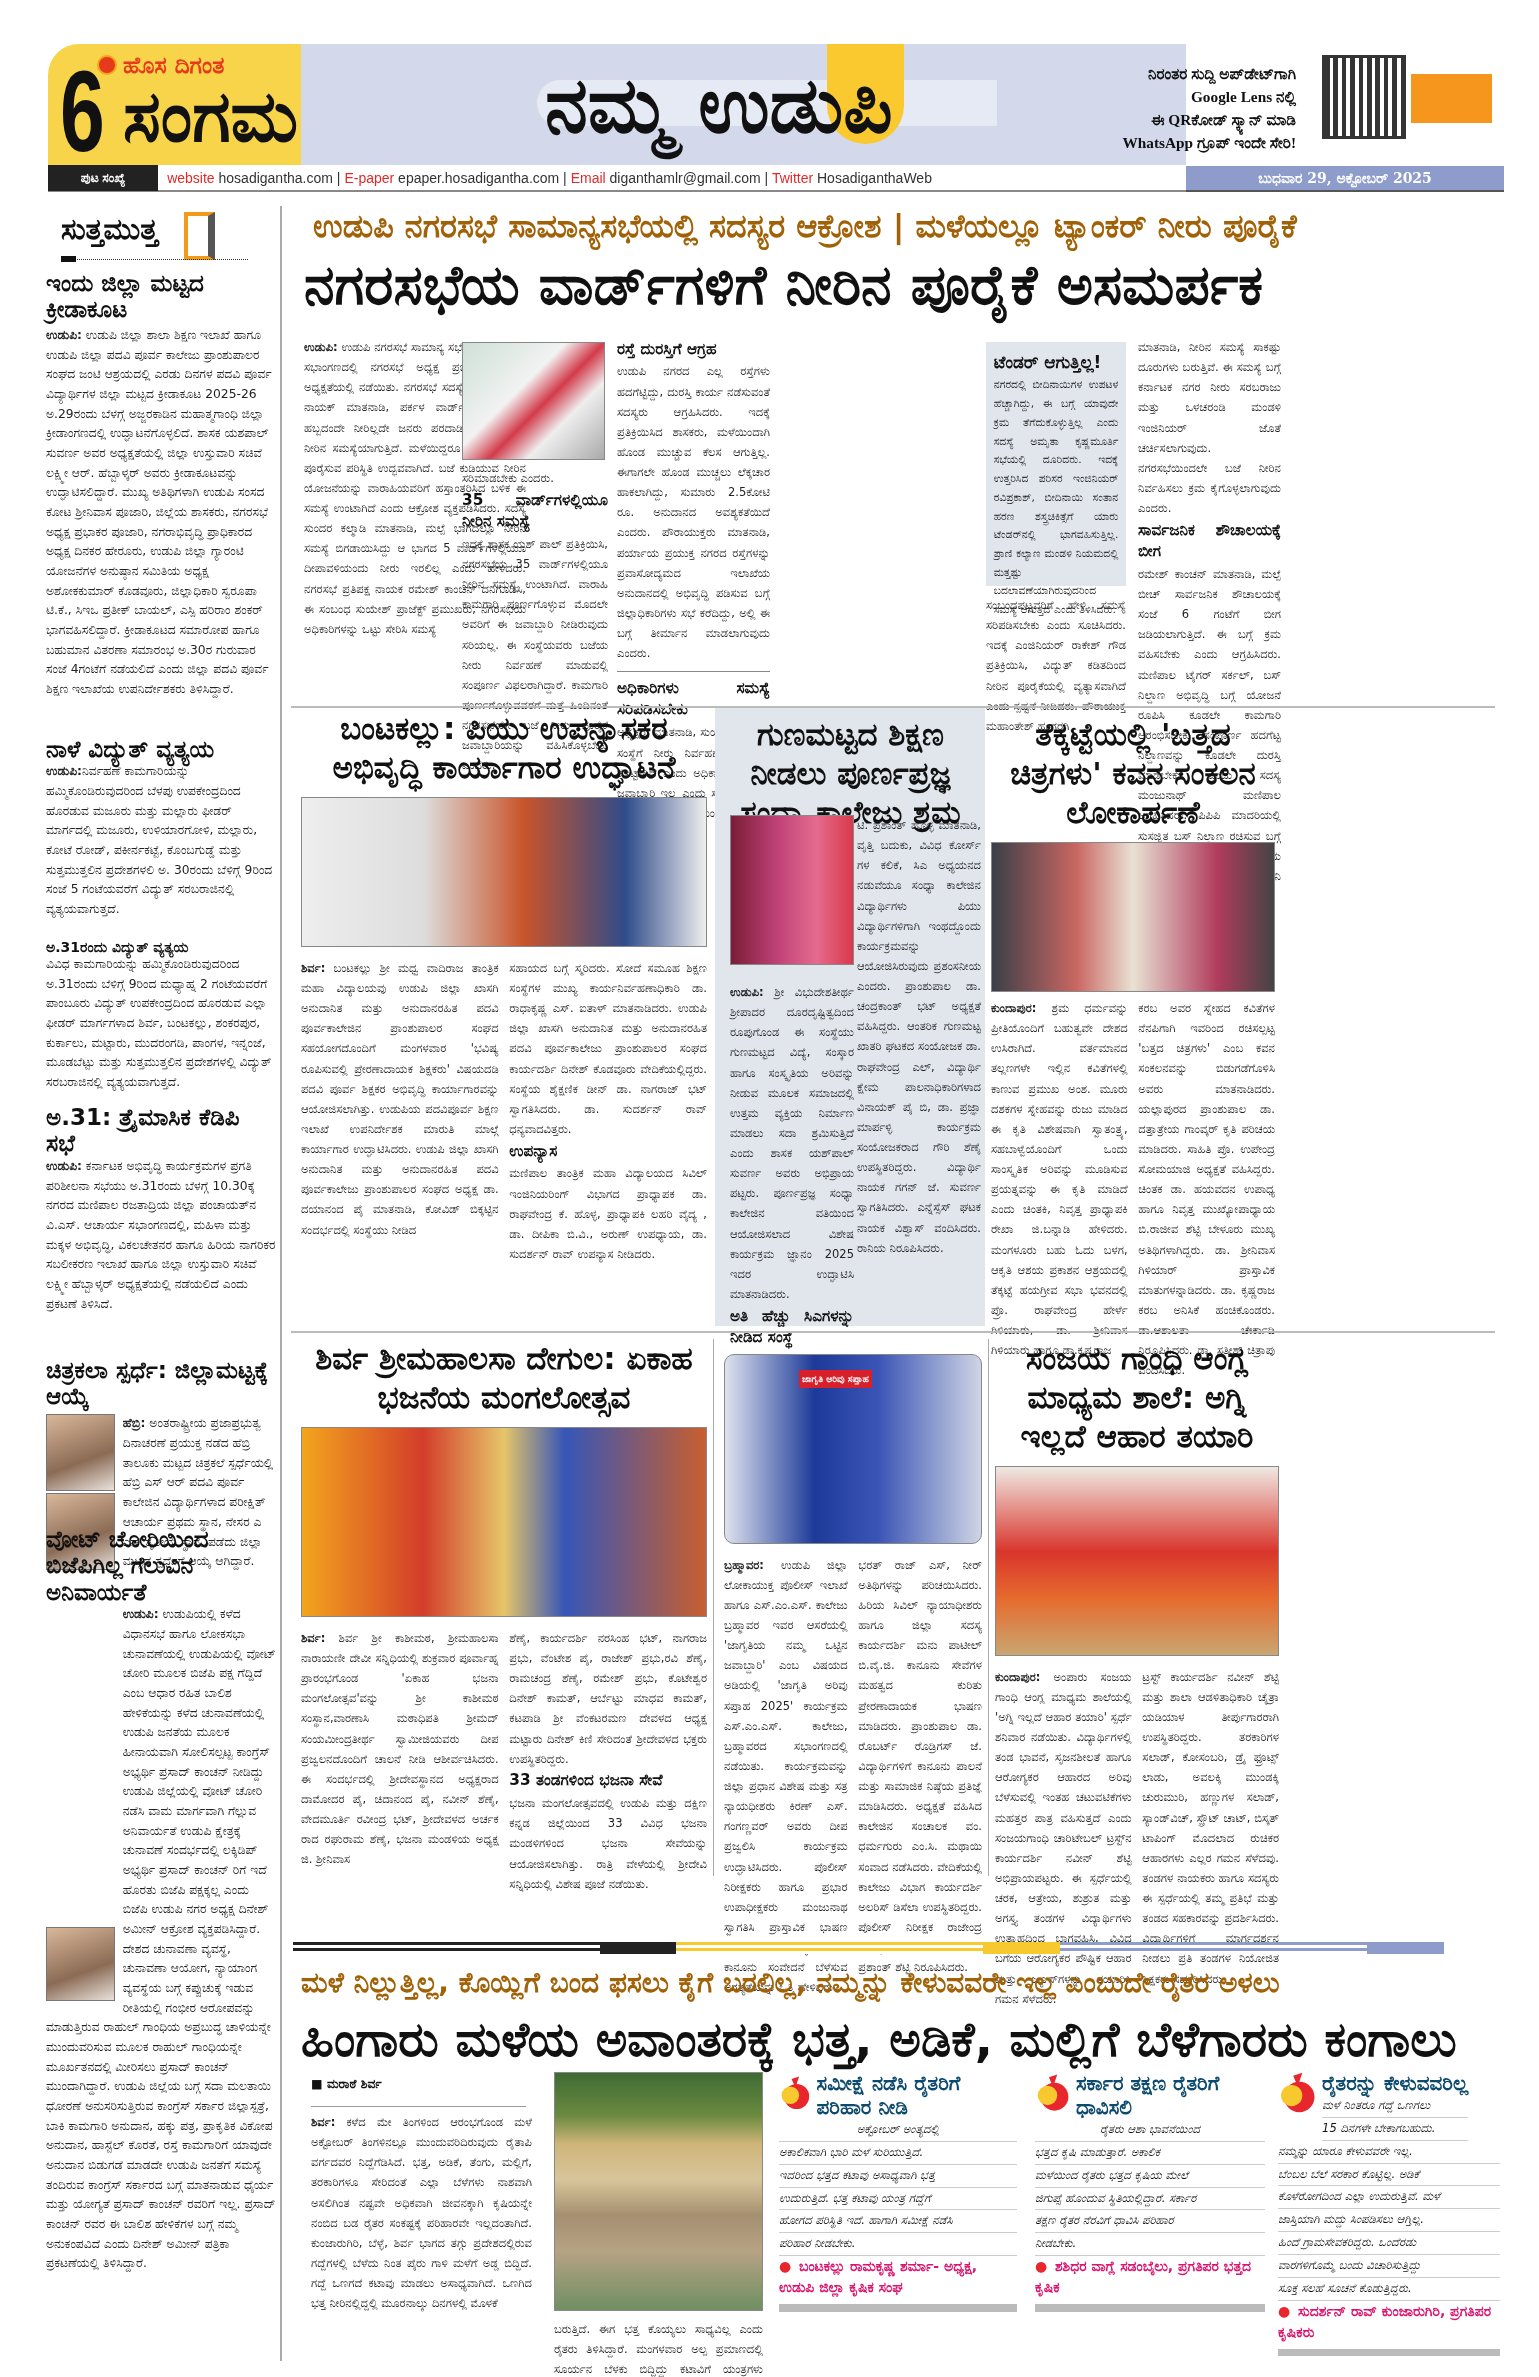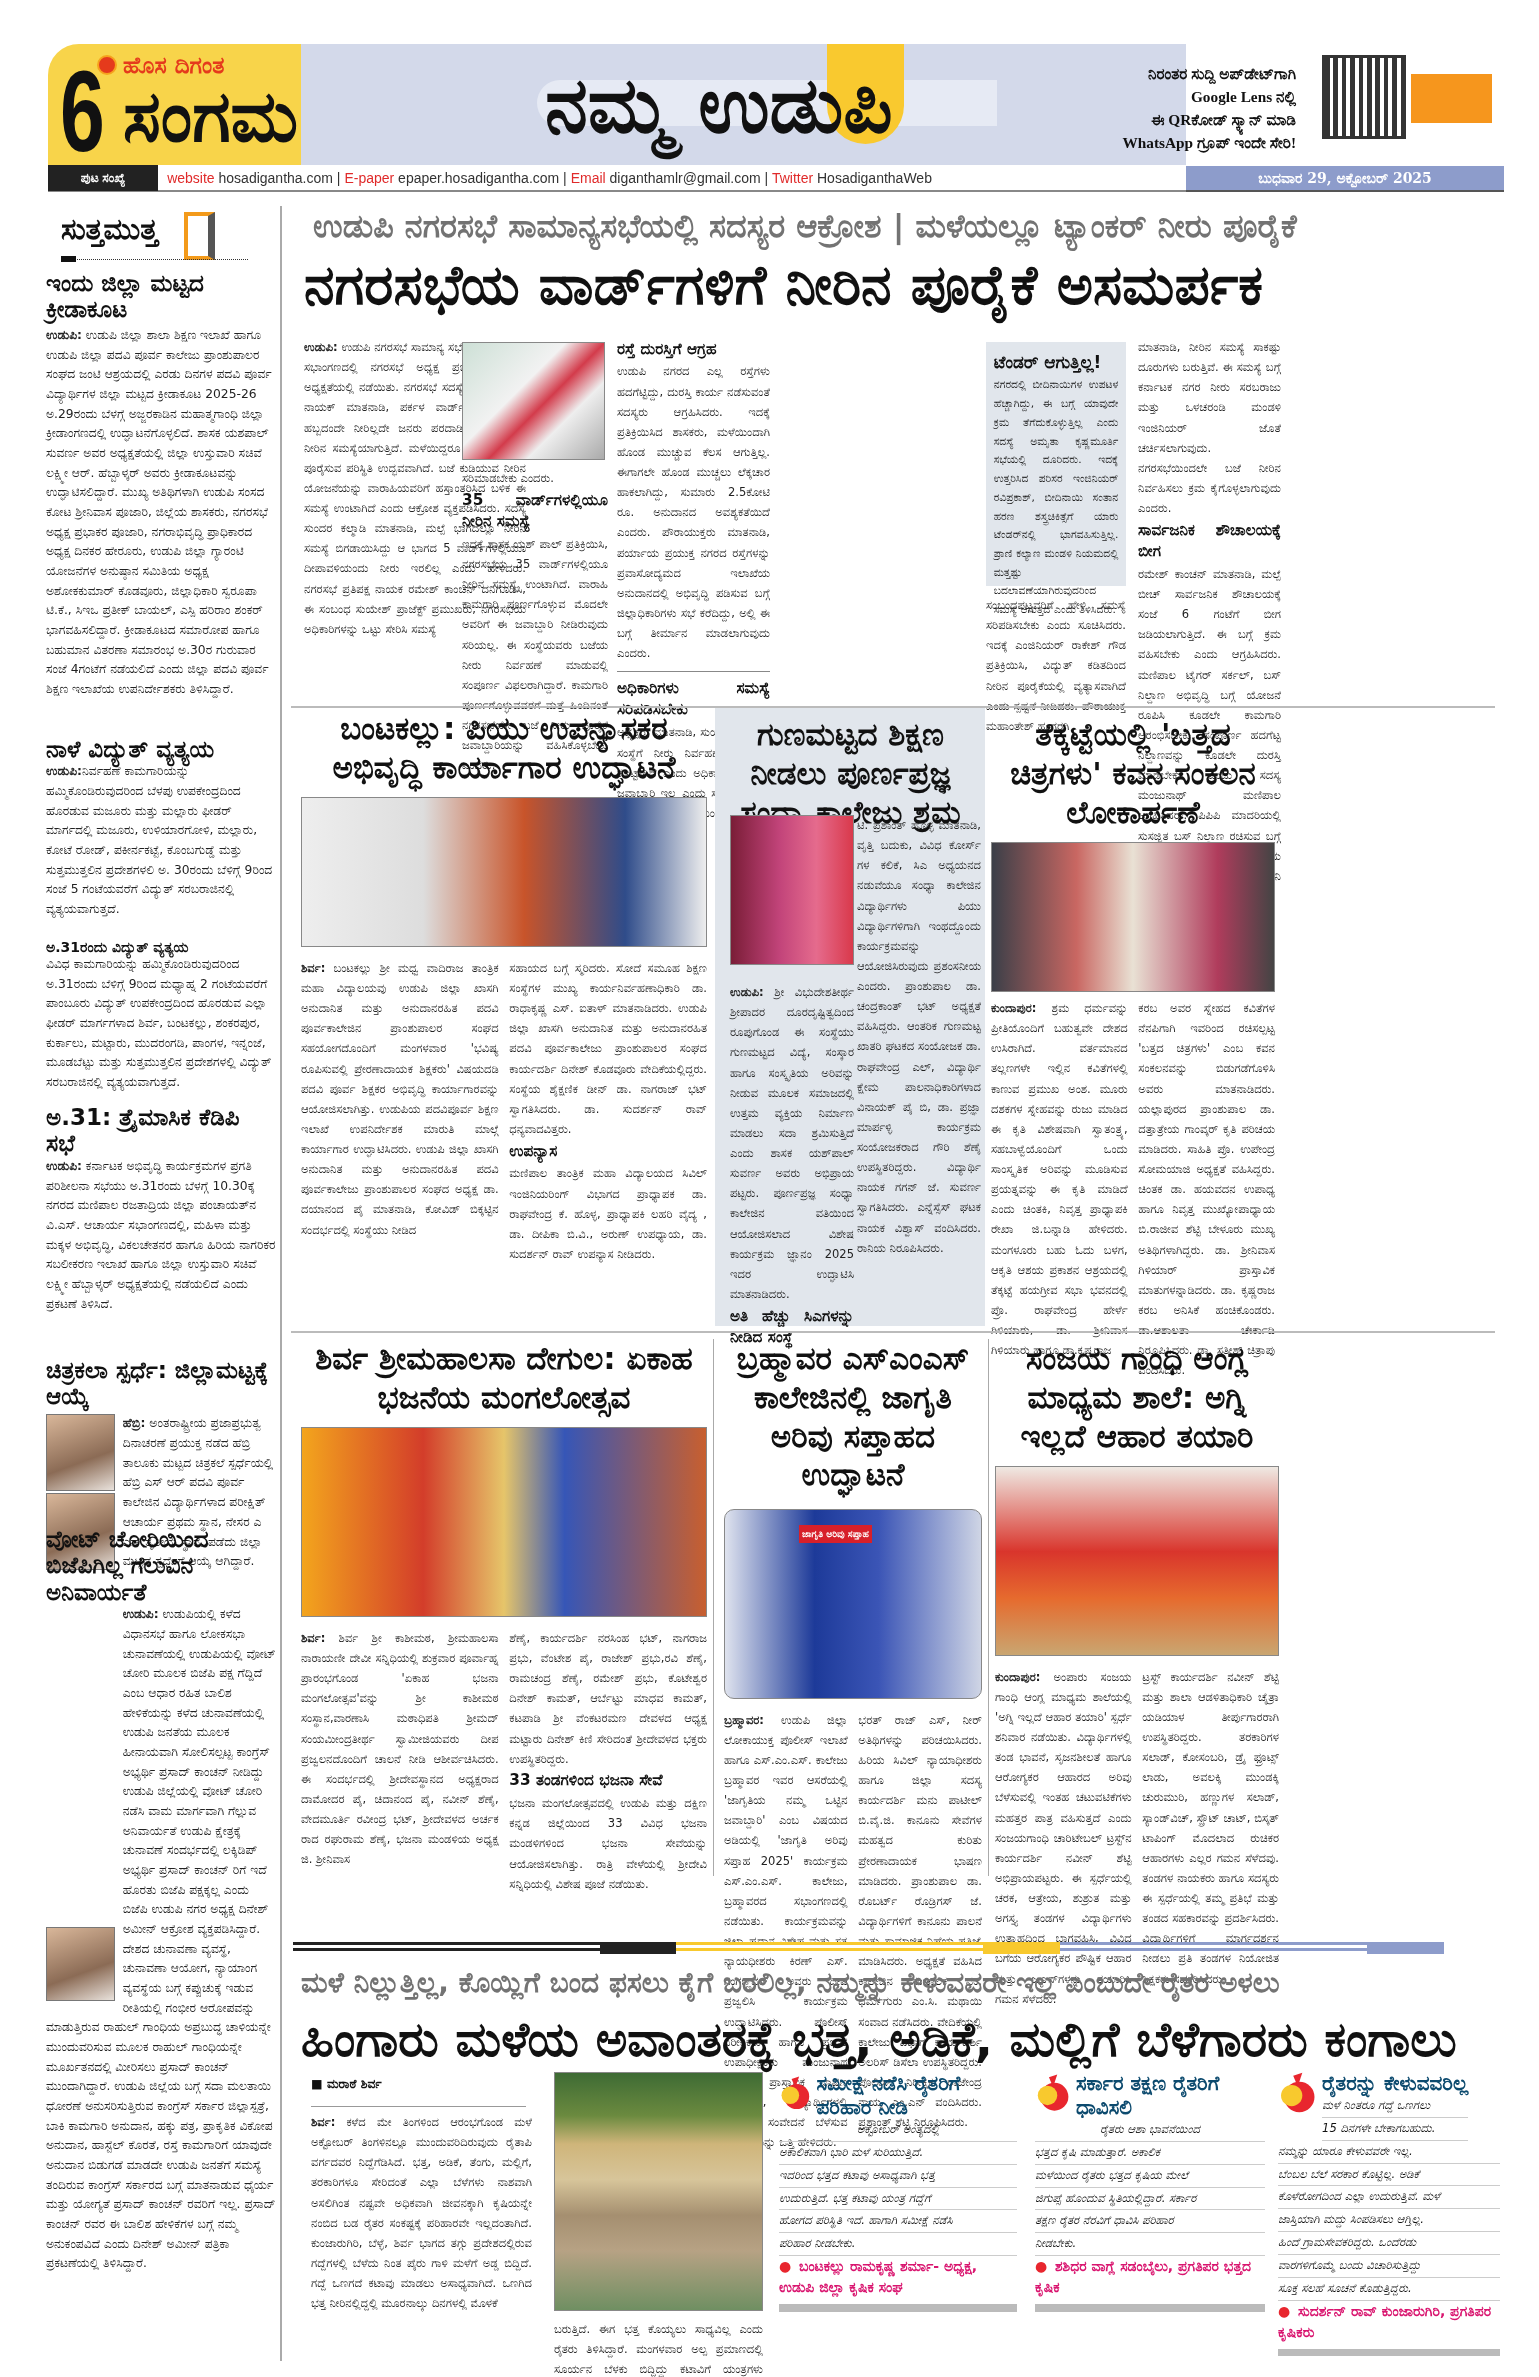--- a/index.html
+++ b/index.html
@@ -28,21 +28,21 @@
   #sidebar{left:44px;top:206px;width:238px;height:2155px;border-right:2.3px solid #aaa;}
   .sb-logo{left:61px;top:215px;font:bold 29px/1 "DejaVu Sans",sans-serif;}
   .sb-door{left:127px;top:211px;width:44px;height:55px;border:4.6px solid #f39a1a;border-right:7.7px solid #555;}
   .sb-dots{left:61px;top:259px;width:187px;border-top:1.5px dotted #333;}
   .sb-blk{left:61px;top:256px;width:15.3px;height:6.1px;background:#111;}
   .sb-head{font:bold 23px/1.15 "DejaVu Sans",sans-serif;color:#111;}
   .sb-text{font:12.3px/1.6 "DejaVu Sans",sans-serif;color:#222;}
   .sb-text b{font-weight:bold;}
   .photo{background:linear-gradient(160deg,#d9b79a,#8b6b55 60%,#e9e2dc);border:1.5px solid #777;}
   
-  .kicker{font:bold 32px/1 "DejaVu Sans",sans-serif;color:#737373;white-space:nowrap;}
+  .kicker{font:bold 32px/1 "DejaVu Sans",sans-serif;color:#a16207;white-space:nowrap;}
   .headline{font:bold 55px/1 "DejaVu Sans",sans-serif;color:#111;white-space:nowrap;}
   .col{font:11.5px/1.75 "DejaVu Sans",sans-serif;color:#222;text-align:justify;}
   .col b{font-weight:bold;}
   .col h4{font:bold 15.3px/1.4 "DejaVu Sans",sans-serif;color:#111;margin:1.5px 0;}
   .boxgray{background:#e1e6ec;}
   .hd3{font:bold 31px/1.25 "DejaVu Sans",sans-serif;color:#111;text-align:center;}
   .img{border:0.8px solid #888;}
   .rule{background:#bbb;}
   .vrule{background:#aaa;width:0.8px;}
   .stripe-k{background:repeating-linear-gradient(180deg,#222 0 3.1px,#fff 3.1px 6.1px);}
@@ -199,21 +199,20 @@
     <div class="col" style="width:198px;"><b>ಶಿರ್ವ:</b> ಶಿರ್ವ ಶ್ರೀ ಕಾಶೀಮಠ, ಶ್ರೀಮಹಾಲಸಾ ನಾರಾಯಣೀ ದೇವೀ ಸನ್ನಿಧಿಯಲ್ಲಿ ಶುಕ್ರವಾರ ಪೂರ್ವಾಹ್ನ ಪ್ರಾರಂಭಗೊಂಡ 'ಏಕಾಹ ಭಜನಾ ಮಂಗಲೋತ್ಸವ'ವನ್ನು ಶ್ರೀ ಕಾಶೀಮಠ ಸಂಸ್ಥಾನ,ವಾರಣಾಸಿ ಮಠಾಧಿಪತಿ ಶ್ರೀಮದ್ ಸಂಯಮೀಂದ್ರತೀರ್ಥ ಸ್ವಾಮೀಜಿಯವರು ದೀಪ ಪ್ರಜ್ವಲನದೊಂದಿಗೆ ಚಾಲನೆ ನೀಡಿ ಆಶೀರ್ವಚಿಸಿದರು. ಈ ಸಂದರ್ಭದಲ್ಲಿ ಶ್ರೀದೇವಸ್ಥಾನದ ಅಧ್ಯಕ್ಷರಾದ ದಾಮೋದರ ಪೈ, ಚಿದಾನಂದ ಪೈ, ನವೀನ್ ಶೆಣೈ, ವೇದಮೂರ್ತಿ ರವೀಂದ್ರ ಭಟ್, ಶ್ರೀದೇವಳದ ಅರ್ಚಕ ರಾದ ರಘುರಾಮ ಶೆಣೈ, ಭಜನಾ ಮಂಡಳಿಯ ಅಧ್ಯಕ್ಷ ಜಿ. ಶ್ರೀನಿವಾಸ</div>
     <div class="col" style="width:198px;">
       <div>ಶೆಣೈ, ಕಾರ್ಯದರ್ಶಿ ನರಸಿಂಹ ಭಟ್, ನಾಗರಾಜ ಪ್ರಭು, ವೆಂಟೇಶ ಪೈ, ರಾಜೇಶ್ ಪ್ರಭು,ರವಿ ಶೆಣೈ, ರಾಮಚಂದ್ರ ಶೆಣೈ, ರಮೇಶ್ ಪ್ರಭು, ಕೊಟೇಶ್ವರ ದಿನೇಶ್ ಕಾಮತ್, ಆರ್ಬೆಟ್ಟು ಮಾಧವ ಕಾಮತ್, ಕಟಪಾಡಿ ಶ್ರೀ ವೆಂಕಟರಮಣ ದೇವಳದ ಆಧ್ಯಕ್ಷ ಮಟ್ಟಾರು ದಿನೇಶ್ ಕಿಣಿ ಸೇರಿದಂತೆ ಶ್ರೀದೇವಳದ ಭಕ್ತರು ಉಪಸ್ಥಿತರಿದ್ದರು.</div>
       <h4>33 ತಂಡಗಳಿಂದ ಭಜನಾ ಸೇವೆ</h4>
       <div>ಭಜನಾ ಮಂಗಲೋತ್ಸವದಲ್ಲಿ ಉಡುಪಿ ಮತ್ತು ದಕ್ಷಿಣ ಕನ್ನಡ ಜಿಲ್ಲೆಯಿಂದ 33 ವಿವಿಧ ಭಜನಾ ಮಂಡಳಿಗಳಿಂದ ಭಜನಾ ಸೇವೆಯನ್ನು ಆಯೋಜಿಸಲಾಗಿತ್ತು. ರಾತ್ರಿ ವೇಳೆಯಲ್ಲಿ ಶ್ರೀದೇವಿ ಸನ್ನಿಧಿಯಲ್ಲಿ ವಿಶೇಷ ಪೂಜೆ ನಡೆಯಿತು.</div>
     </div>
   </div>
 </div>
 <div class="abs vrule" style="left:713px;top:1339px;height:537px;"></div>
 <div class="abs" style="left:724px;top:1339px;width:258px;">
-  <div class="hd3">ಬ್ರಹ್ಮಾವರ ಎಸ್‌ಎಂಎಸ್ ಕಾಲೇಜಿನಲ್ಲಿ ಜಾಗೃತಿ ಅರಿವು ಸಪ್ತಾಹದ ಉದ್ಘಾಟನೆ</div>
   <div class="img" style="margin-top:15px;height:190px;background:linear-gradient(90deg,#dfe3ee,#1d3a99 35%,#3b55b6 60%,#cfd5e5);position:relative;border-radius:10px;">
     <div style="position:absolute;left:74px;top:15.3px;background:#d7202a;color:#fff;font:bold 9.2px 'DejaVu Sans',sans-serif;padding:3.1px;">ಜಾಗೃತಿ ಅರಿವು ಸಪ್ತಾಹ</div>
   </div>
   <div style="display:flex;gap:10.7px;margin-top:10.7px;">
     <div class="col" style="width:124px;"><b>ಬ್ರಹ್ಮಾವರ:</b> ಉಡುಪಿ ಜಿಲ್ಲಾ ಲೋಕಾಯುಕ್ತ ಪೊಲೀಸ್ ಇಲಾಖೆ ಹಾಗೂ ಎಸ್.ಎಂ.ಎಸ್. ಕಾಲೇಜು ಬ್ರಹ್ಮಾವರ ಇವರ ಆಸರೆಯಲ್ಲಿ 'ಜಾಗೃತಿಯ ನಮ್ಮ ಒಟ್ಟಿನ ಜವಾಬ್ದಾರಿ' ಎಂಬ ವಿಷಯದ ಅಡಿಯಲ್ಲಿ 'ಜಾಗೃತಿ ಅರಿವು ಸಪ್ತಾಹ 2025' ಕಾರ್ಯಕ್ರಮ ಎಸ್.ಎಂ.ಎಸ್. ಕಾಲೇಜು, ಬ್ರಹ್ಮಾವರದ ಸಭಾಂಗಣದಲ್ಲಿ ನಡೆಯಿತು. ಕಾರ್ಯಕ್ರಮವನ್ನು ಜಿಲ್ಲಾ ಪ್ರಧಾನ ವಿಶೇಷ ಮತ್ತು ಸತ್ರ ನ್ಯಾಯಧೀಶರು ಕಿರಣ್ ಎಸ್. ಗಂಗಣ್ಣವರ್ ಅವರು ದೀಪ ಪ್ರಜ್ವಲಿಸಿ ಕಾರ್ಯಕ್ರಮ ಉದ್ಘಾಟಿಸಿದರು. ಪೊಲೀಸ್ ನಿರೀಕ್ಷಕರು ಹಾಗೂ ಪ್ರಭಾರ ಉಪಾಧೀಕ್ಷಕರು ಮಂಜುನಾಥ ಸ್ವಾಗತಿಸಿ ಪ್ರಾಸ್ತಾವಿಕ ಭಾಷಣ ಮಾತನಾಡಿ, ವಿದ್ಯಾರ್ಥಿಗಳಲ್ಲಿ ಕಾನೂನು ಸಂವೇದನೆ ಬೆಳೆಸುವ ಅಗತ್ಯತೆಯನ್ನು ಒತ್ತಿ ಹೇಳಿದರು.</div>
     <div class="col" style="width:124px;">ಭರತ್ ರಾಜ್ ಎಸ್, ನೀರ್ ಅತಿಥಿಗಳನ್ನು ಪರಿಚಯಿಸಿದರು. ಹಿರಿಯ ಸಿವಿಲ್ ನ್ಯಾಯಾಧೀಶರು ಹಾಗೂ ಜಿಲ್ಲಾ ಸದಸ್ಯ ಕಾರ್ಯದರ್ಶಿ ಮನು ಪಾಟೀಲ್ ಬಿ.ವೈ.ಜಿ. ಕಾನೂನು ಸೇವೆಗಳ ಮಹತ್ವದ ಕುರಿತು ಪ್ರೇರಣಾದಾಯಕ ಭಾಷಣ ಮಾಡಿದರು. ಪ್ರಾಂಶುಪಾಲ ಡಾ. ರೊಬರ್ಟ್ ರೊಡ್ರಿಗಸ್ ಜೆ. ವಿದ್ಯಾರ್ಥಿಗಳಿಗೆ ಕಾನೂನು ಪಾಲನೆ ಮತ್ತು ಸಾಮಾಜಿಕ ನಿಷ್ಠೆಯ ಪ್ರತಿಜ್ಞೆ ಮಾಡಿಸಿದರು. ಅಧ್ಯಕ್ಷತೆ ವಹಿಸಿದ ಕಾಲೇಜಿನ ಸಂಚಾಲಕ ವಂ. ಧರ್ಮಗುರು ಎಂ.ಸಿ. ಮಥಾಯಿ ಸಂವಾದ ನಡೆಸಿದರು. ವೇದಿಕೆಯಲ್ಲಿ ಕಾಲೇಜು ವಿಭಾಗ ಕಾರ್ಯದರ್ಶಿ ಅಲರಿಸ್ ಡಿಸೆಲಾ ಉಪಸ್ಥಿತರಿದ್ದರು. ಪೊಲೀಸ್ ನಿರೀಕ್ಷಕ ರಾಜೇಂದ್ರ ನಾಯ್ಕ ಎಂ.ಎನ್ ವಂದಿಸಿದರು. ಪ್ರಶಾಂತ್ ಶೆಟ್ಟಿ ನಿರೂಪಿಸಿದರು.</div>
   </div>
 </div>
 <div class="abs vrule" style="left:988px;top:1339px;height:537px;"></div>
 <div class="abs" style="left:995px;top:1339px;width:284px;">

